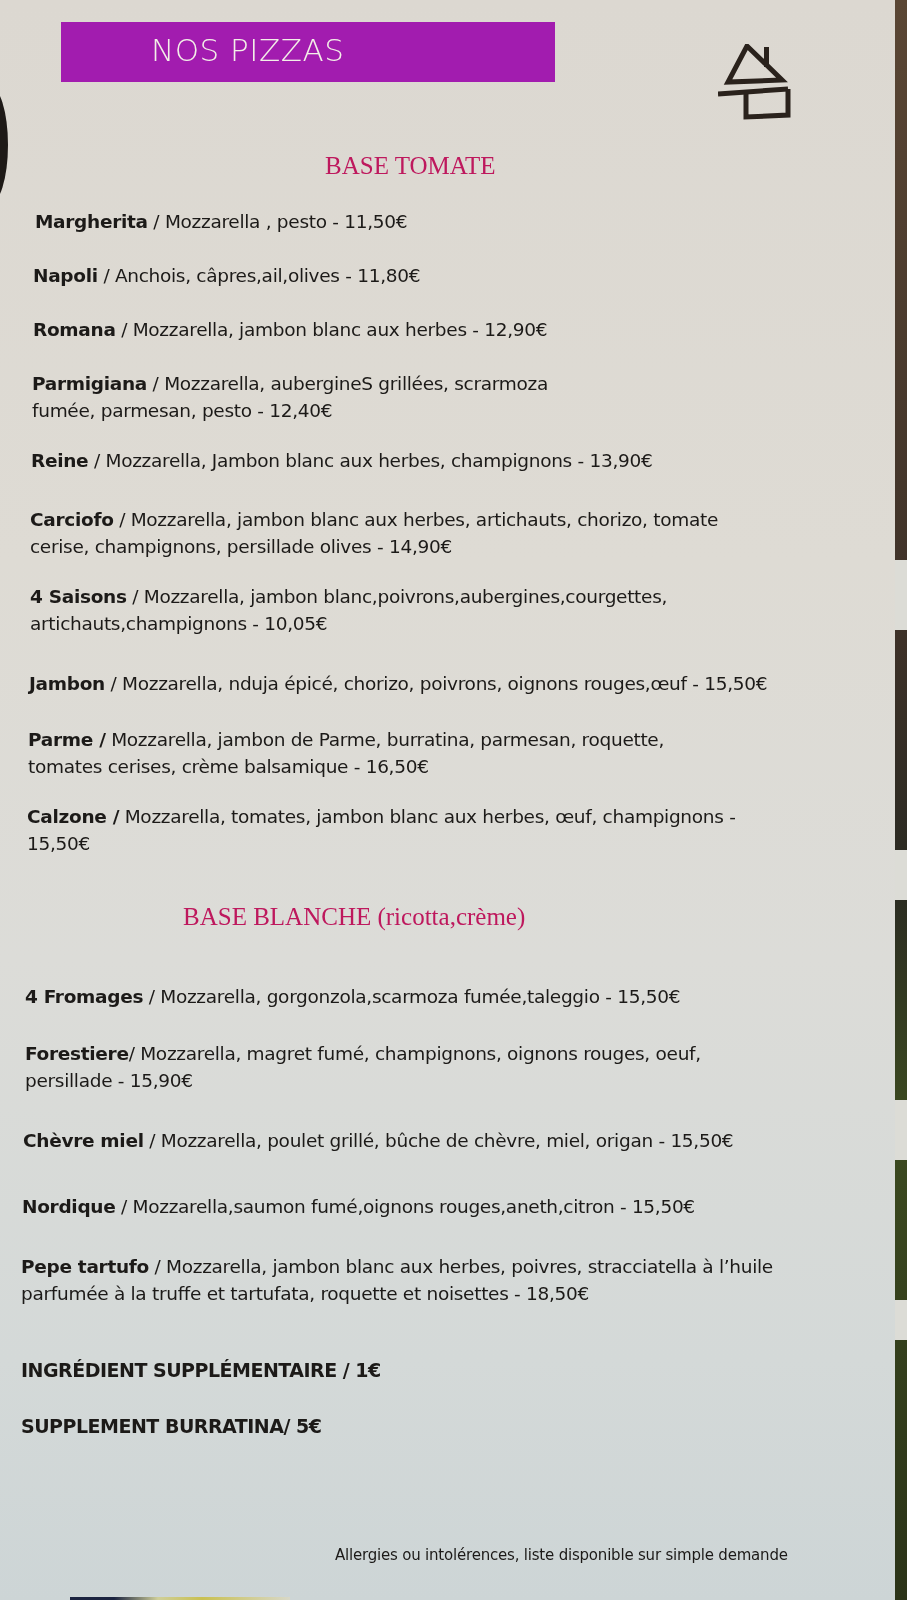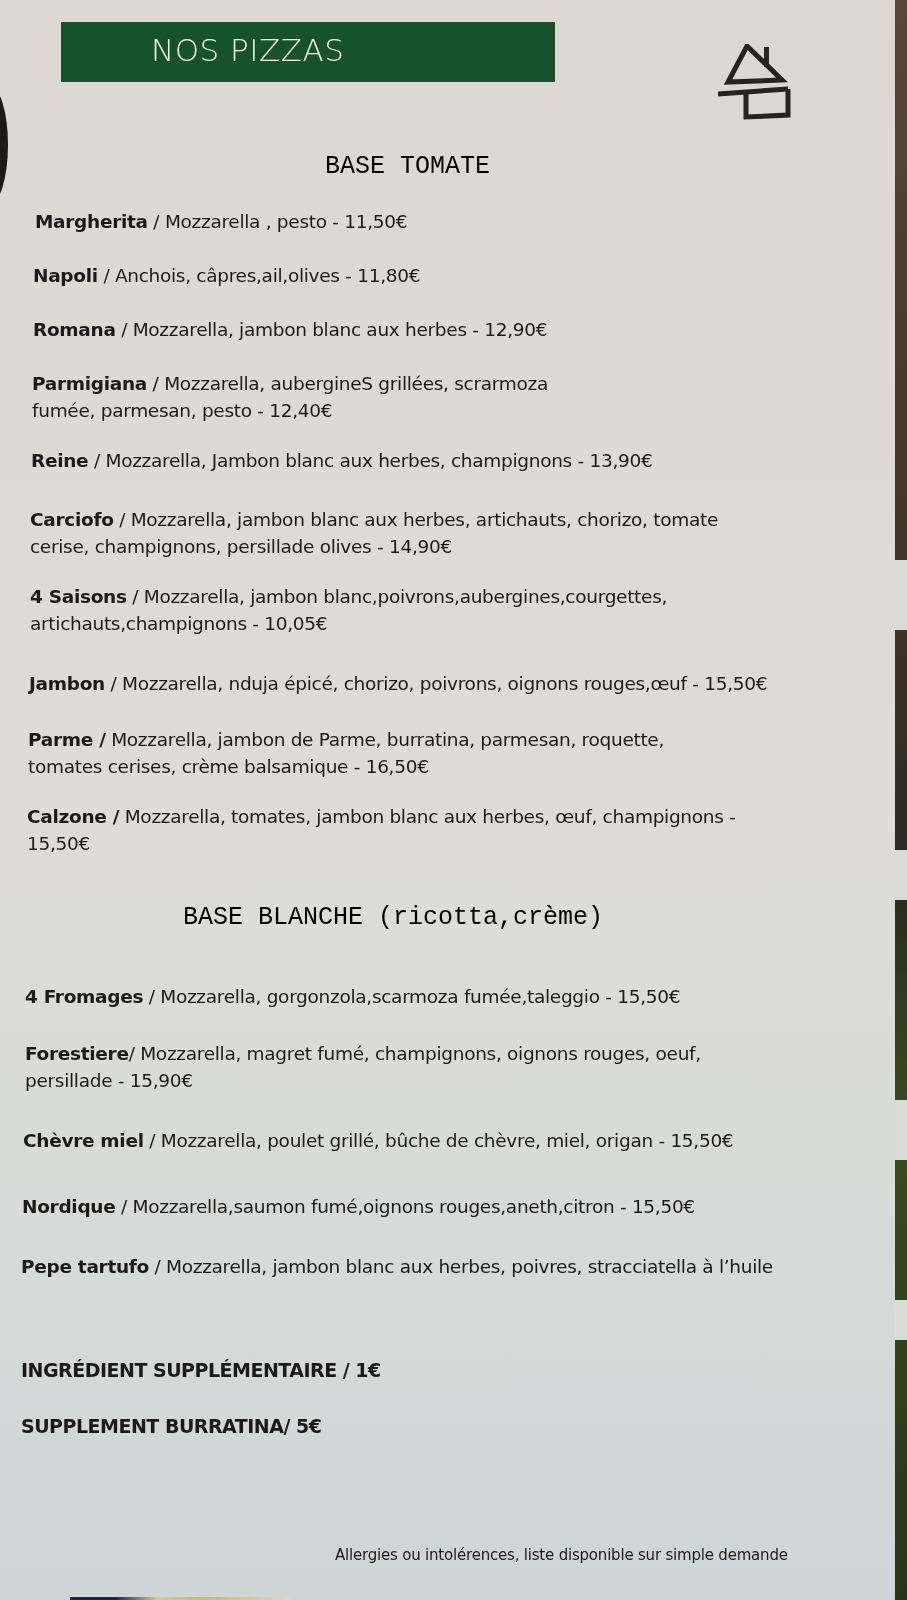--- a/index.html
+++ b/index.html
@@ -16,31 +16,31 @@
       position: absolute; top: 0; right: 0; width: 12px; height: 1600px;
       background: linear-gradient(180deg, #5a4634 0%, #3d3128 40%, #2a2a22 55%, #3c4a20 70%, #2b3318 100%);
     }
     .paper-edge-notch { position: absolute; right: 0; width: 12px; background: #dcdcd6; }
     .left-blob {
       position: absolute; left: -30px; top: 85px; width: 38px; height: 120px;
       border-radius: 50%; background: #1e1a17;
     }
     .header-bar {
       position: absolute; left: 61px; top: 22px; width: 494px; height: 60px;
-      background: #14532d;
+      background: #a21caf;
     }
     .header-title {
       position: absolute; left: 90px; top: 10px;
       color: #f3efe8; font-size: 31px; letter-spacing: 0.5px;
       font-family: "DejaVu Sans", sans-serif; font-weight: 300;
     }
     .logo { position: absolute; left: 718px; top: 44px; width: 86px; height: 78px; }
     .section-title {
       position: absolute; font-size: 25px;
-      font-family: Liberation Mono, monospace; color: #000000;
+      font-family: Liberation Serif, serif; color: #be185d;
     }
     .item {
       position: absolute; left: 0; width: 840px;
       font-size: 18.5px; line-height: 27px; letter-spacing: -0.3px;
       font-family: "DejaVu Sans", sans-serif;
       transform-origin: left top;
     }
     .item .name { font-weight: bold; }
     .supp {
       position: absolute; left: 21px; font-weight: bold; font-size: 19px;
@@ -124,19 +124,20 @@
   <span>persillade  - 15,90€</span>
 </div>
 <div class="item" style="left:23px;top:1127px">
   <span class="name">Chèvre miel</span><span> / </span><span>Mozzarella, poulet grillé, bûche de chèvre, miel, origan - 15,50€</span>
 </div>
 <div class="item" style="left:22px;top:1193px">
   <span class="name">Nordique</span><span> / </span><span>Mozzarella,saumon fumé,oignons rouges,aneth,citron - 15,50€</span>
 </div>
 <div class="item" style="left:21px;top:1253px;width:870px">
   <span class="name">Pepe tartufo</span><span> / </span><span>Mozzarella, jambon blanc aux herbes, poivres, stracciatella à l’huile</span><br>
+  <span>parfumée à la truffe et tartufata, roquette et noisettes - 18,50€</span>
 </div>
 
 <div class="supp" style="top:1359px">INGRÉDIENT SUPPLÉMENTAIRE / 1€</div>
 <div class="supp" style="top:1415px">SUPPLEMENT BURRATINA/ 5€</div>
 
 <div class="footer-note">Allergies ou intolérences, liste disponible sur simple demande</div>
 <div class="bottom-strip"></div>
 
 </body></html>

